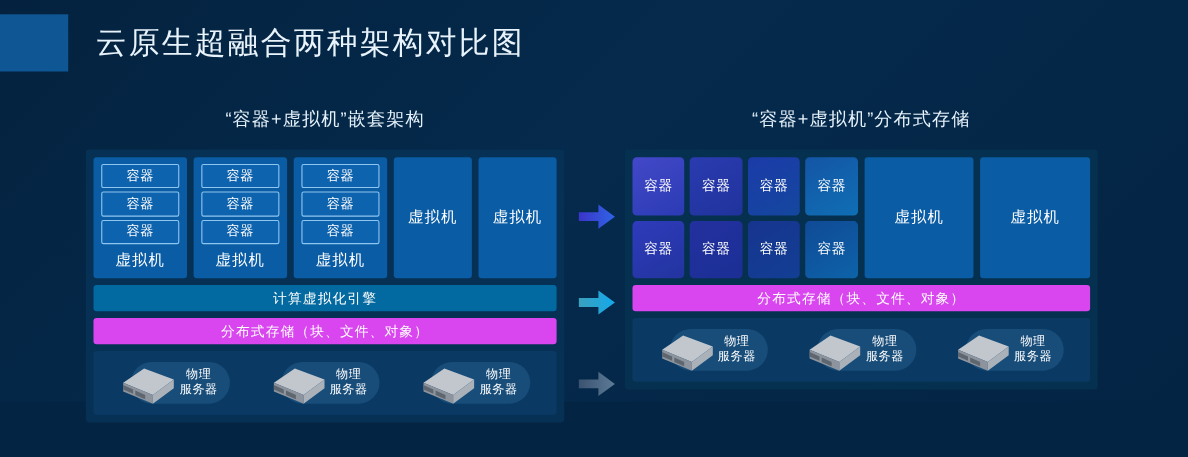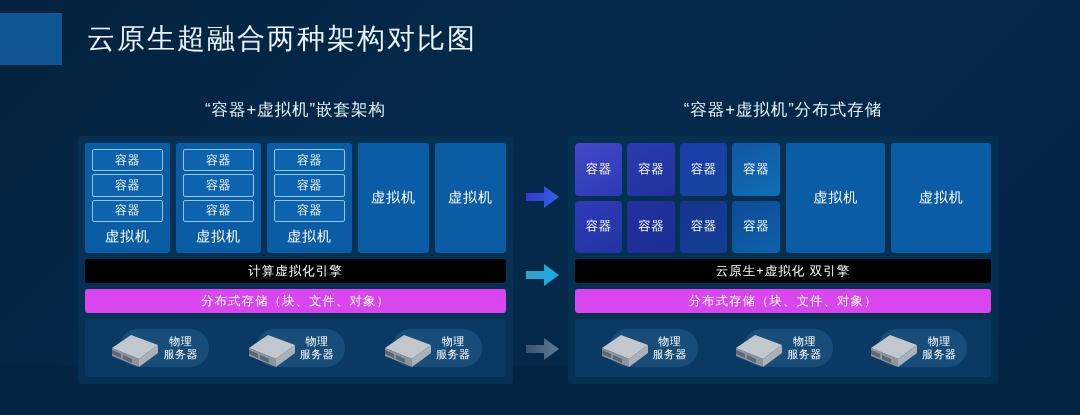--- a/index.html
+++ b/index.html
@@ -153,21 +153,21 @@
     margin-top: 6px;
     height: 24px;
     border-radius: 3px;
     display: flex;
     align-items: center;
     justify-content: center;
     font-size: 12.5px;
     letter-spacing: 1px;
     color: #ffffff;
   }
-  .bar-engine  { background: #000000; }
+  .bar-engine  { background: #0369a1; }
   .bar-storage { background: #d946ef; }
 
   
   .srv-row {
     margin-top: 6px;
     background: #0a3a63;
     border-radius: 3px;
     height: 58px;
     display: flex;
     align-items: center;
@@ -369,21 +369,20 @@
           <div class="ctn-cell cg-3">容器</div>
           <div class="ctn-cell cg-4">容器</div>
           <div class="ctn-cell cg-5">容器</div>
           <div class="ctn-cell cg-6">容器</div>
           <div class="ctn-cell cg-7">容器</div>
         </div>
         <div class="vm-plain">虚拟机</div>
         <div class="vm-plain">虚拟机</div>
       </div>
 
-      <div class="bar bar-engine">云原生+虚拟化 双引擎</div>
       <div class="bar bar-storage">分布式存储（块、文件、对象）</div>
 
       <div class="srv-row">
         <div class="srv">
           <div class="srv-icon">
             <svg width="52" height="40" viewBox="0 0 52 40">
               <polygon points="3,20 22,7 49,17 30,31" fill="#c2c7cd"></polygon>
               <polygon points="3,20 3,28 30,39 30,31" fill="#8d949d"></polygon>
               <polygon points="30,31 49,17 49,25 30,39" fill="#aab1b9"></polygon>
               <polygon points="3,22 3,26 12,30 12,26" fill="#5e6670"></polygon>

